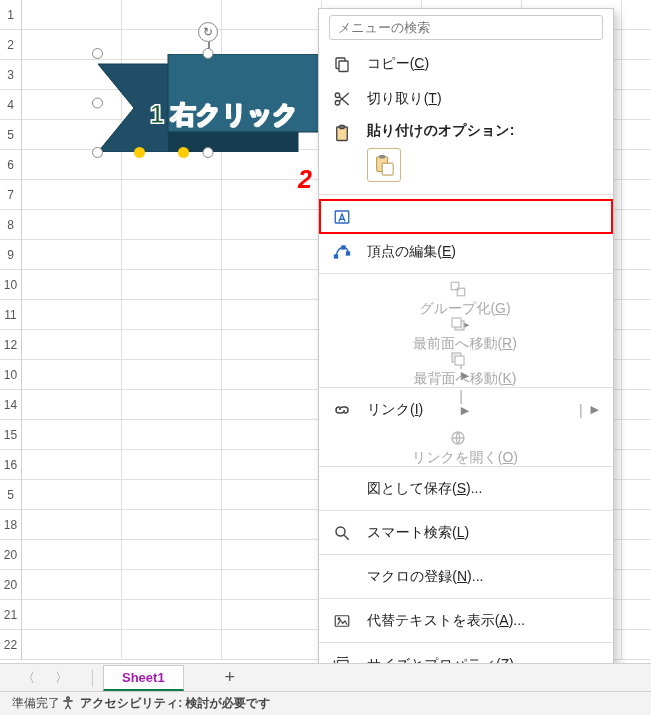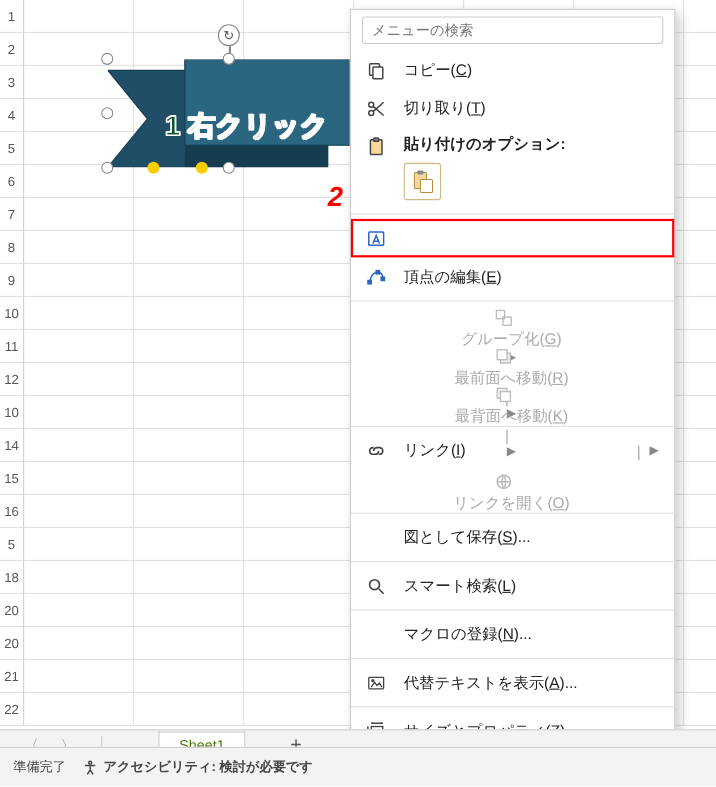--- a/index.html
+++ b/index.html
@@ -226,46 +226,44 @@
     width: 1px; height: 18px; background: #ccc;
     margin: 0 10px;
   }
   .tab {
     padding: 4px 18px;
     background: #fff;
     border: 1px solid #ccc;
     border-bottom: 2px solid #107c41;
     border-radius: 0 0 0 0;
     margin-bottom: -1px;
-    color: #4d7c0f;
-    font-weight: 400;
-    margin-left: 41px;
+    color: #a21caf;
+    font-weight: 700;
   }
   .tab-add {
     width: 32px; height: 26px;
     display: flex; align-items: center; justify-content: center;
     color: #555;
     font-size: 18px;
     margin-left: 30px;
   }
   .statusbar {
     position: absolute;
     left: 0; right: 0; bottom: 0;
-    height: 36px;
+    height: 24px;
     background: #f3f3f3;
     border-top: 1px solid #d0d0d0;
     display: flex;
     align-items: center;
     padding: 0 12px;
     font-size: 12px;
     color: #444;
-    gap: 14px;
   }
   .acc-icon {
-    display: inline-flex; align-items: flex-end; gap: 4px;
+    display: inline-flex; align-items: flex-start; gap: 4px;
     font-weight: 700;
   }
   .arrow-svg { width: 16px; height:16px; }
 </style>
 </head>
 <body>
 
 <div class="sheet">
   <div class="rowhdrs">
     <div class="rowhdr">1</div>

